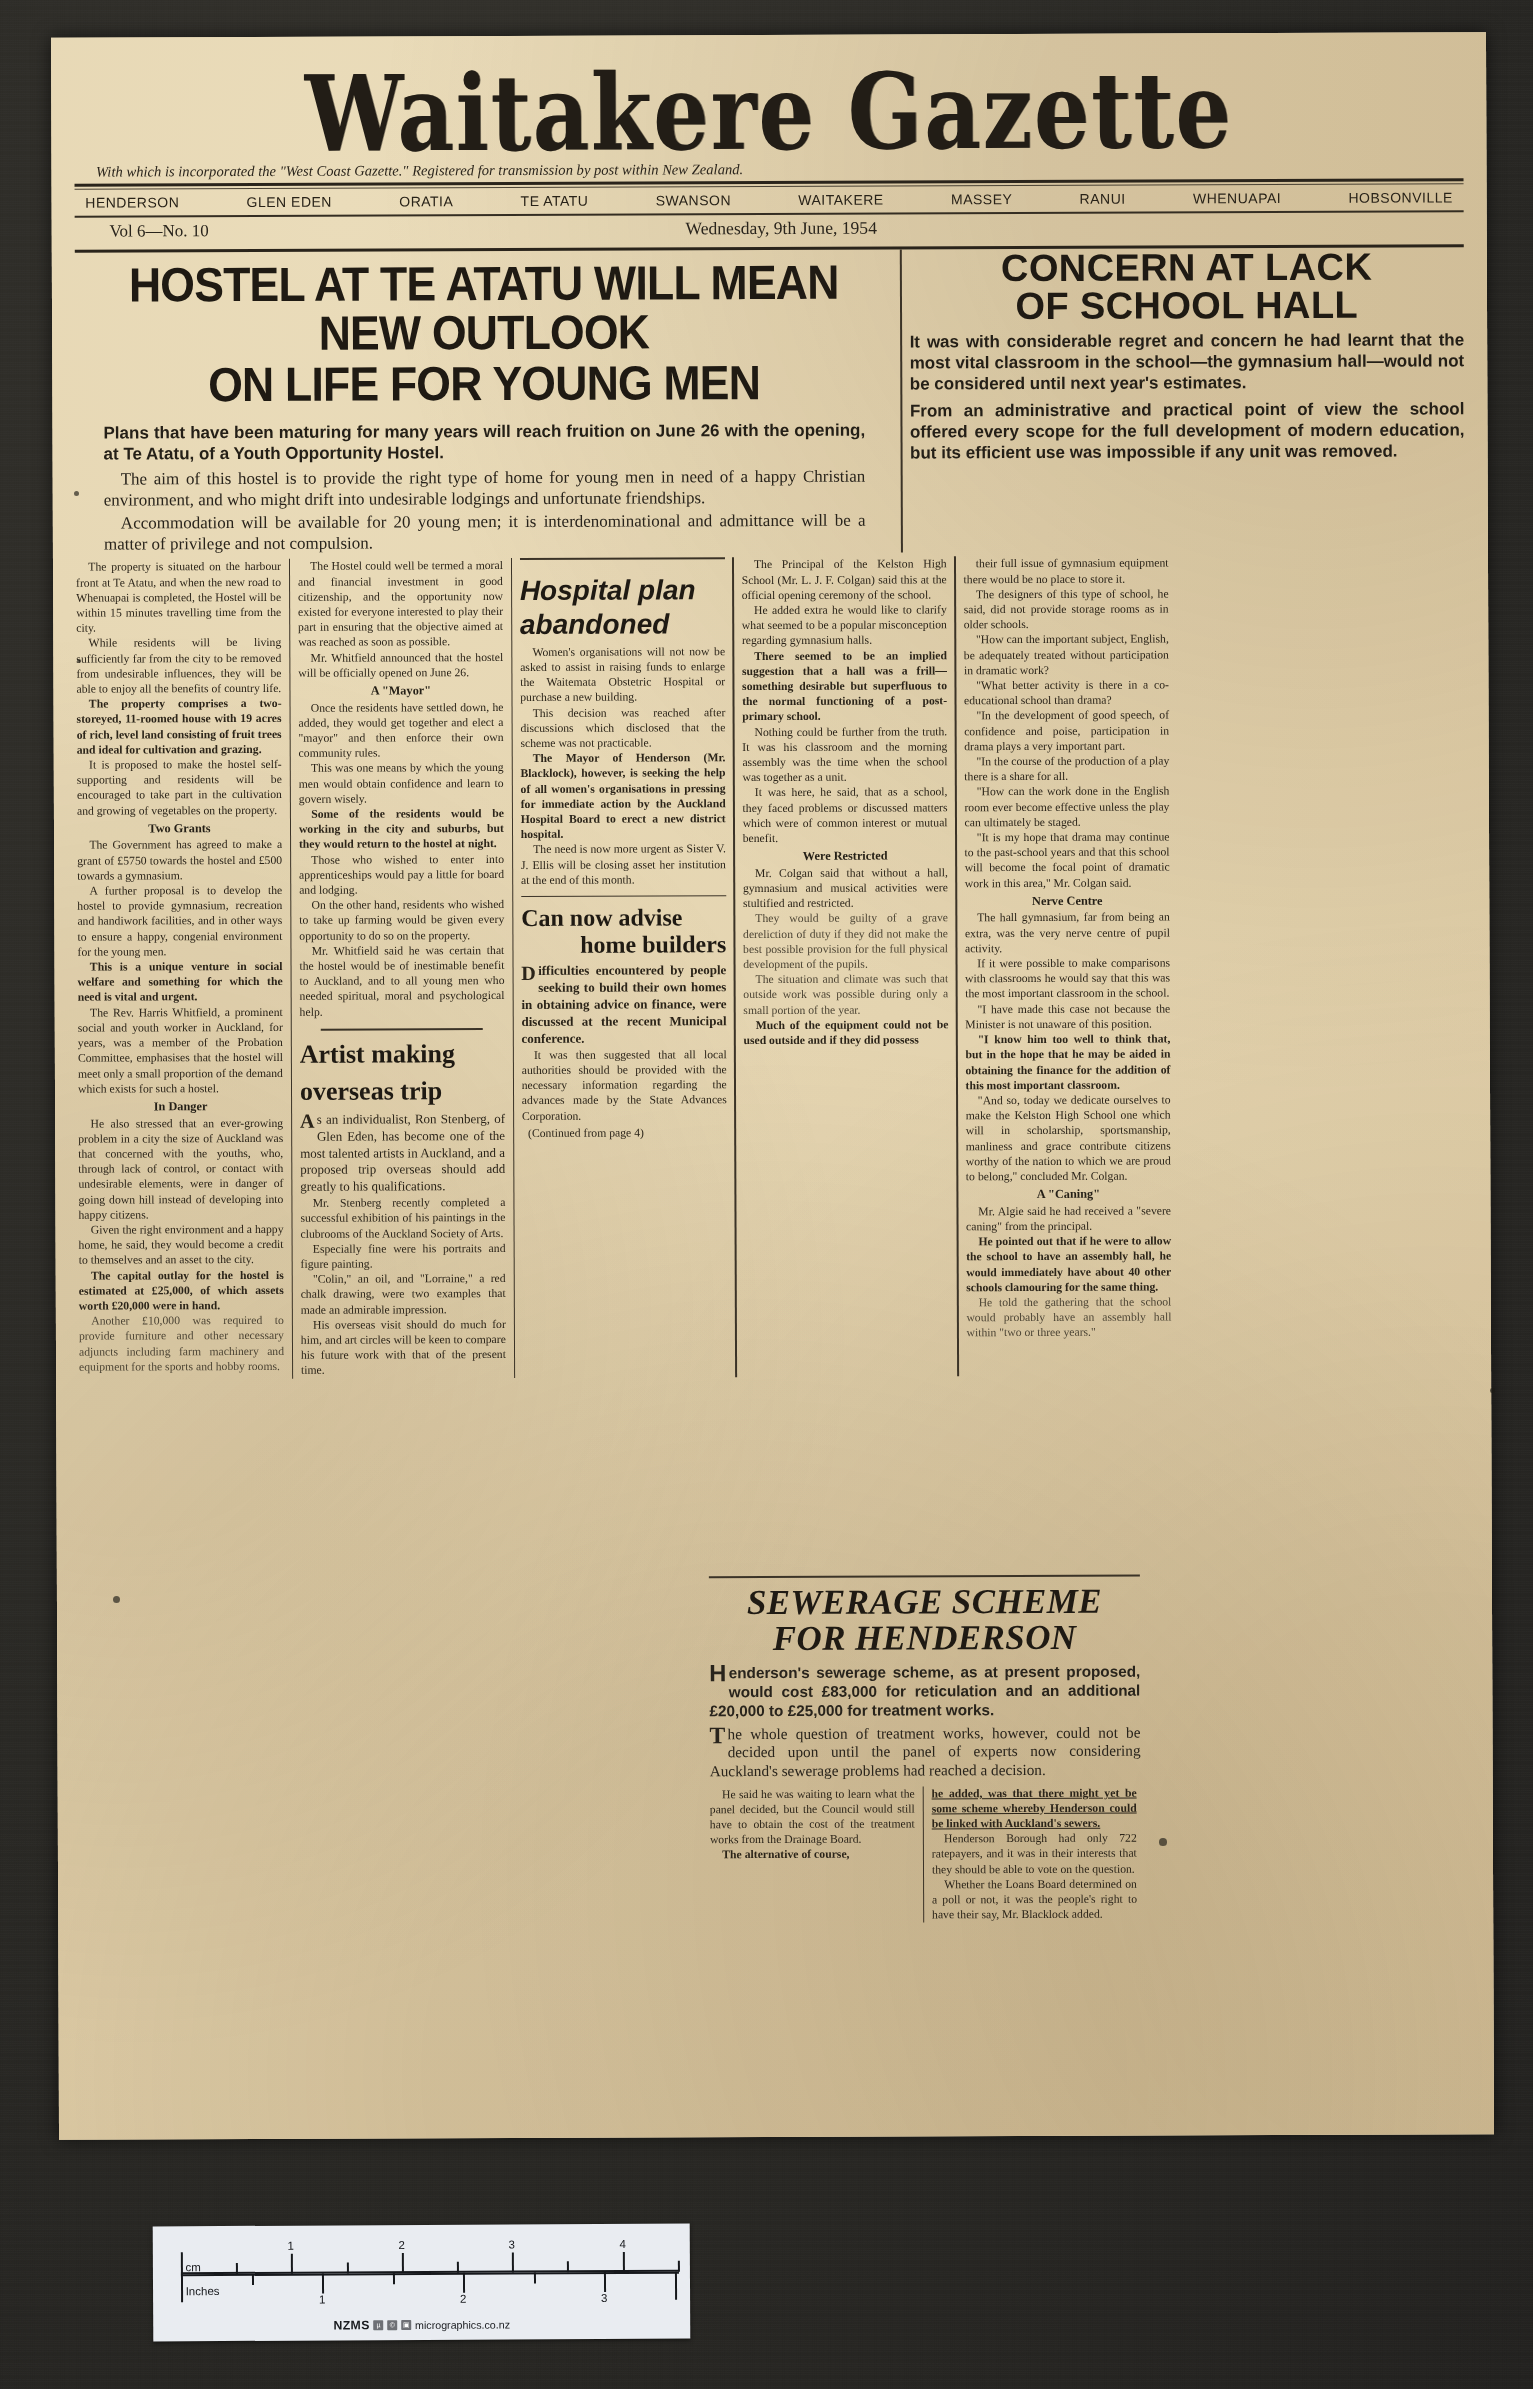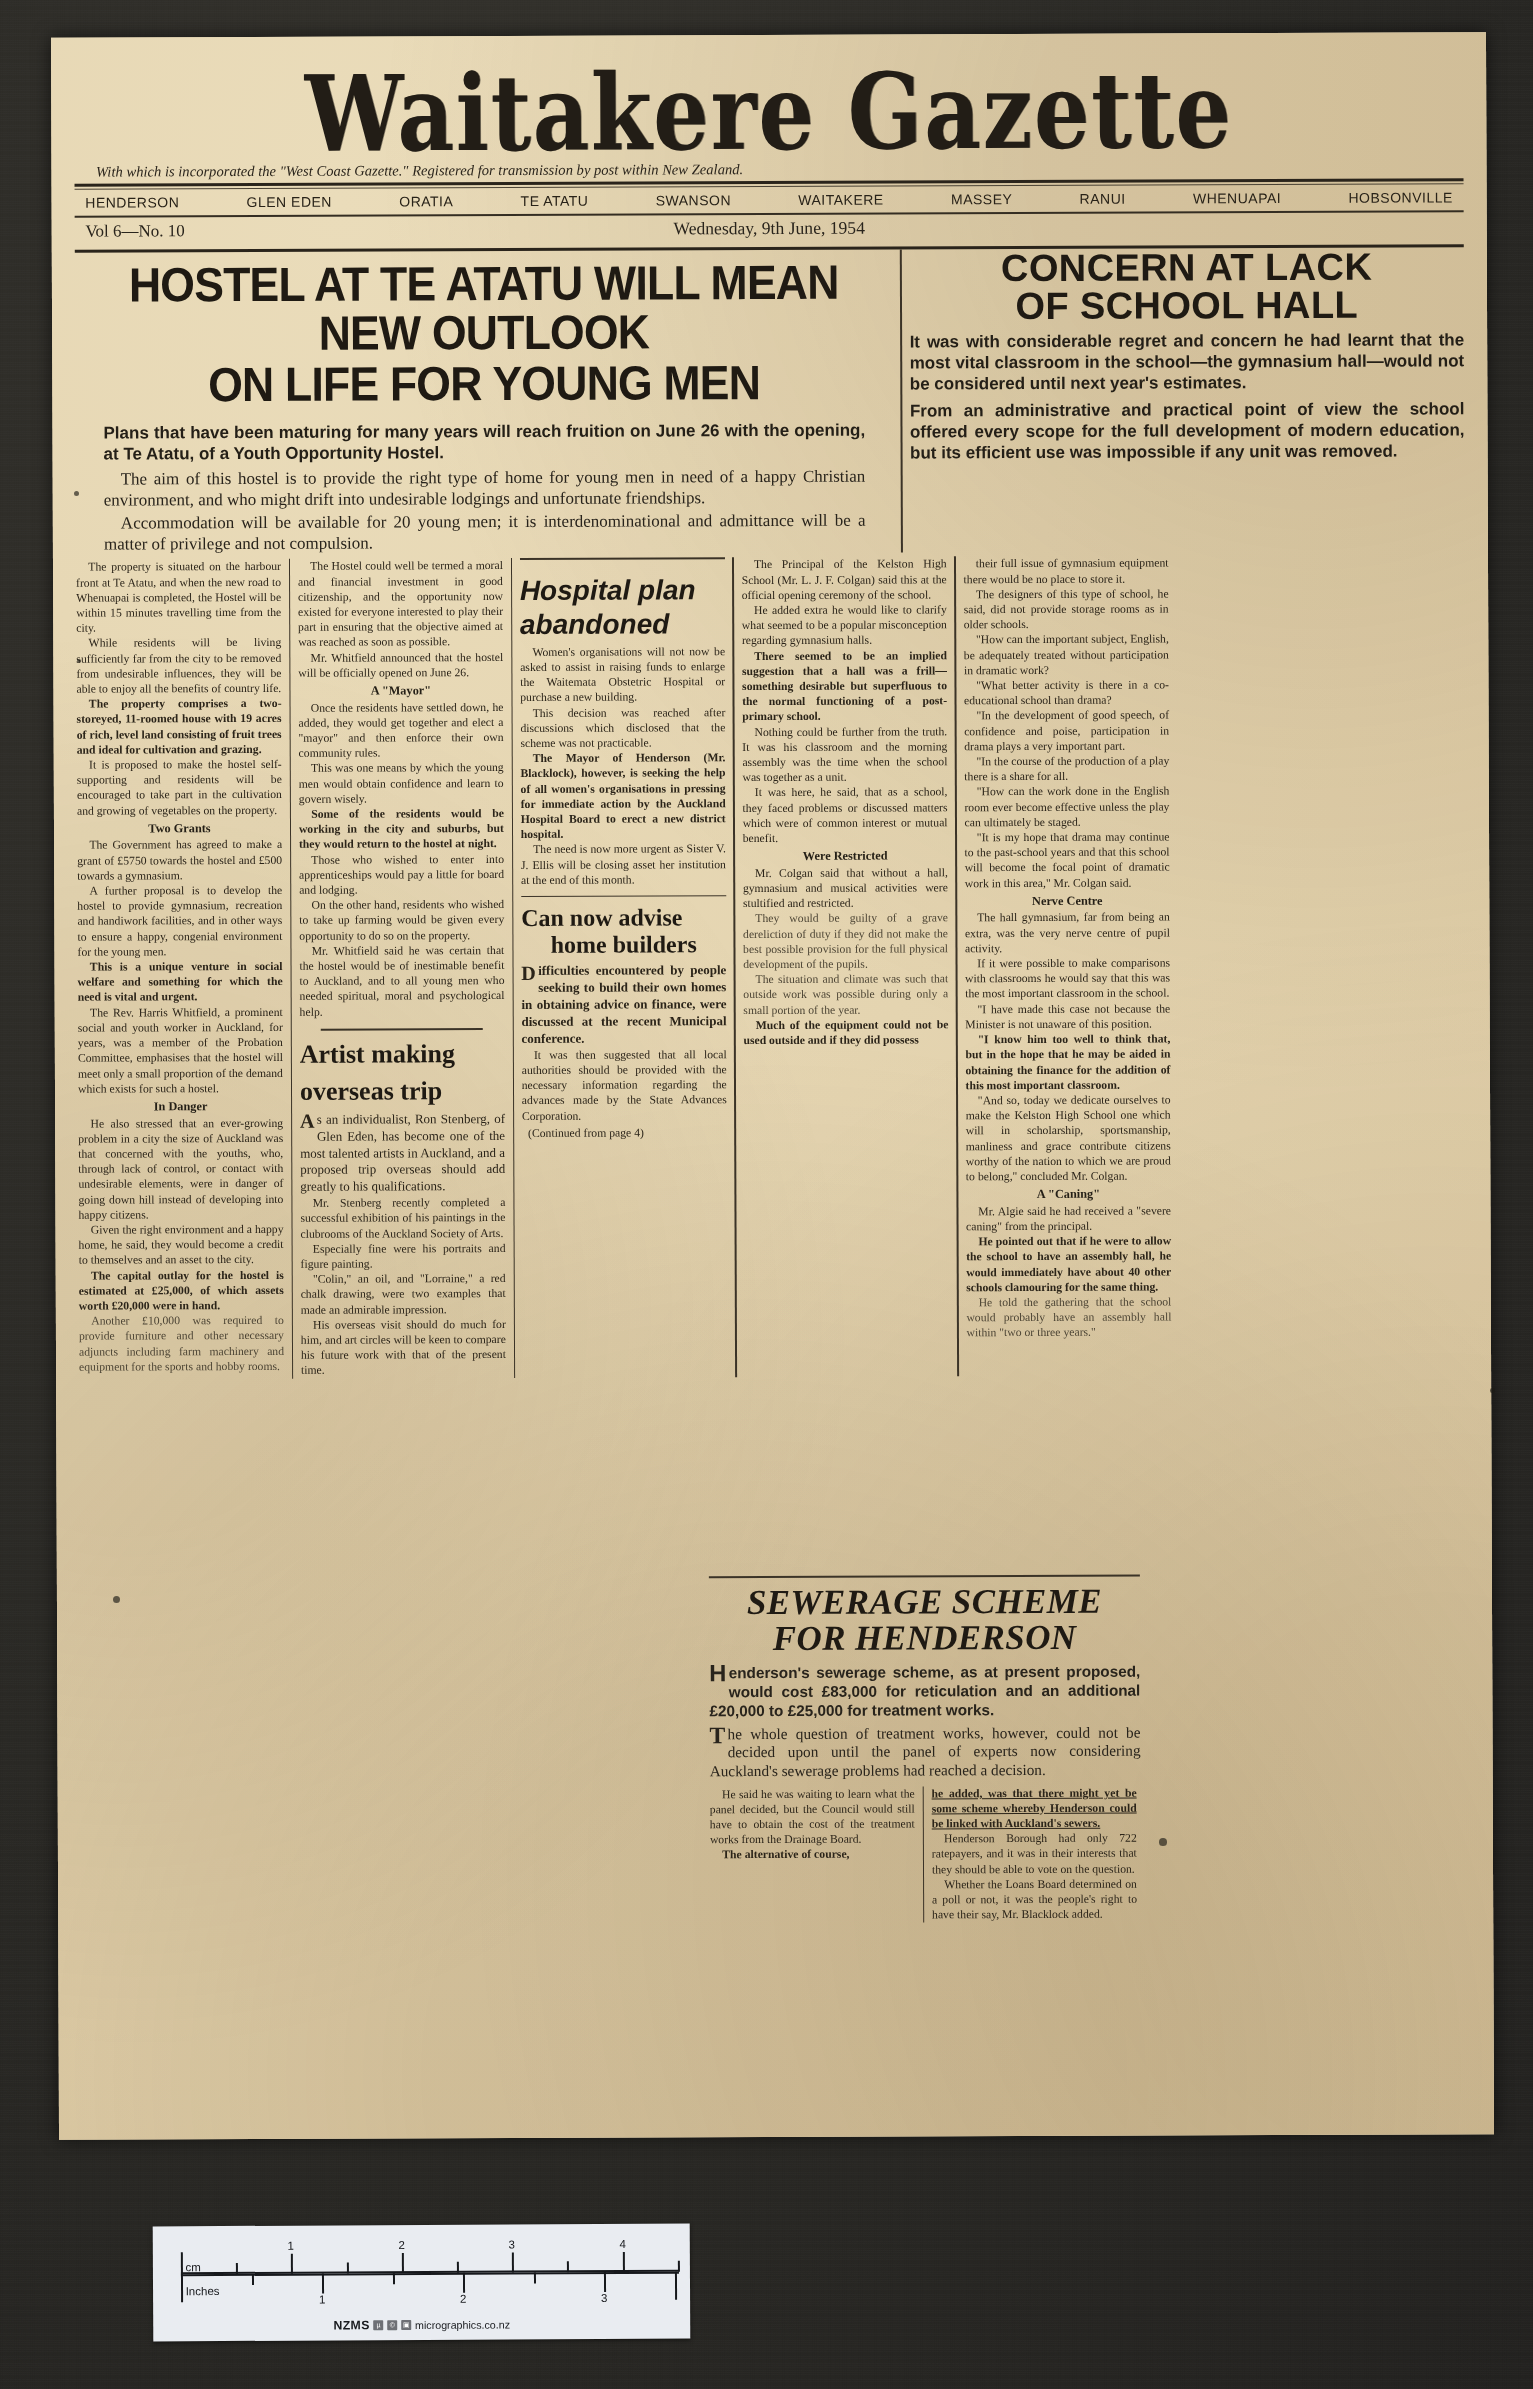--- a/index.html
+++ b/index.html
@@ -84,21 +84,21 @@
     font-size:14px;letter-spacing:0.5px;
     padding:5.4px 10.7px 4.6px 10.7px;
     color:#282218;
   }
   .volbar{
     display:flex;align-items:baseline;
     padding:3.8px 10.7px 4.6px 10.7px;
     font-family:"Liberation Serif", serif;
     font-size:17px;
   }
-  .volbar .vol{width:230px;}
+  .volbar .vol{width:230px;margin-left:24px;}
   .volbar .date{flex:1;text-align:center;font-size:17.6px;}
   .volbar .pad{width:230px;}
 
   
   .hed-main{
     font-family:"Liberation Sans", sans-serif;
     font-weight:700;
     font-size:48px;
     line-height:1.02;
     letter-spacing:-0.9px;
@@ -331,21 +331,21 @@
       <div class="hed-ital" style="text-align:left;margin-top:16px;">Hospital plan</div>
       <div class="hed-ital" style="text-align:left;margin-top:4.6px;">abandoned</div>
       <p style="margin-top:6.1px;">Women's organisations will not now be asked to assist in raising funds to enlarge the Waitemata Obstetric Hospital or purchase a new building.</p>
       <p>This decision was reached after discussions which disclosed that the scheme was not practicable.</p>
       <p class="b">The Mayor of Henderson (Mr. Blacklock), however, is seeking the help of all women's organisations in pressing for immediate action by the Auckland Hospital Board to erect a new district hospital.</p>
       <p>The need is now more urgent as Sister V. J. Ellis will be closing asset her institution at the end of this month.</p>
 
       <div class="hrule"></div>
 
       <div class="hed-sans-blk" style="text-align:left;font-size:24px;">Can now advise</div>
-      <div class="hed-sans-blk" style="text-align:center;font-size:24px;">home builders</div>
+      <div class="hed-sans-blk" style="text-align:right;font-size:24px;">home builders</div>
       <p class="dropcap b" style="margin-top:4.6px;text-indent:0;font-size:13px;line-height:1.3;">Difficulties encountered by people seeking to build their own homes in obtaining advice on finance, were discussed at the recent Municipal conference.</p>
       <p>It was then suggested that all local authorities should be provided with the necessary information regarding the advances made by the State Advances Corporation.</p>
       <p style="text-indent:6.1px;margin-top:2.3px;">(Continued from page 4)</p>
     </div>
 
     <div class="vrule"></div>
 
     <div class="col" style="width:205px;">
       <p>The Principal of the Kelston High School (Mr. L. J. F. Colgan) said this at the official opening ceremony of the school.</p>
       <p>He added extra he would like to clarify what seemed to be a popular misconception regarding gymnasium halls.</p>

